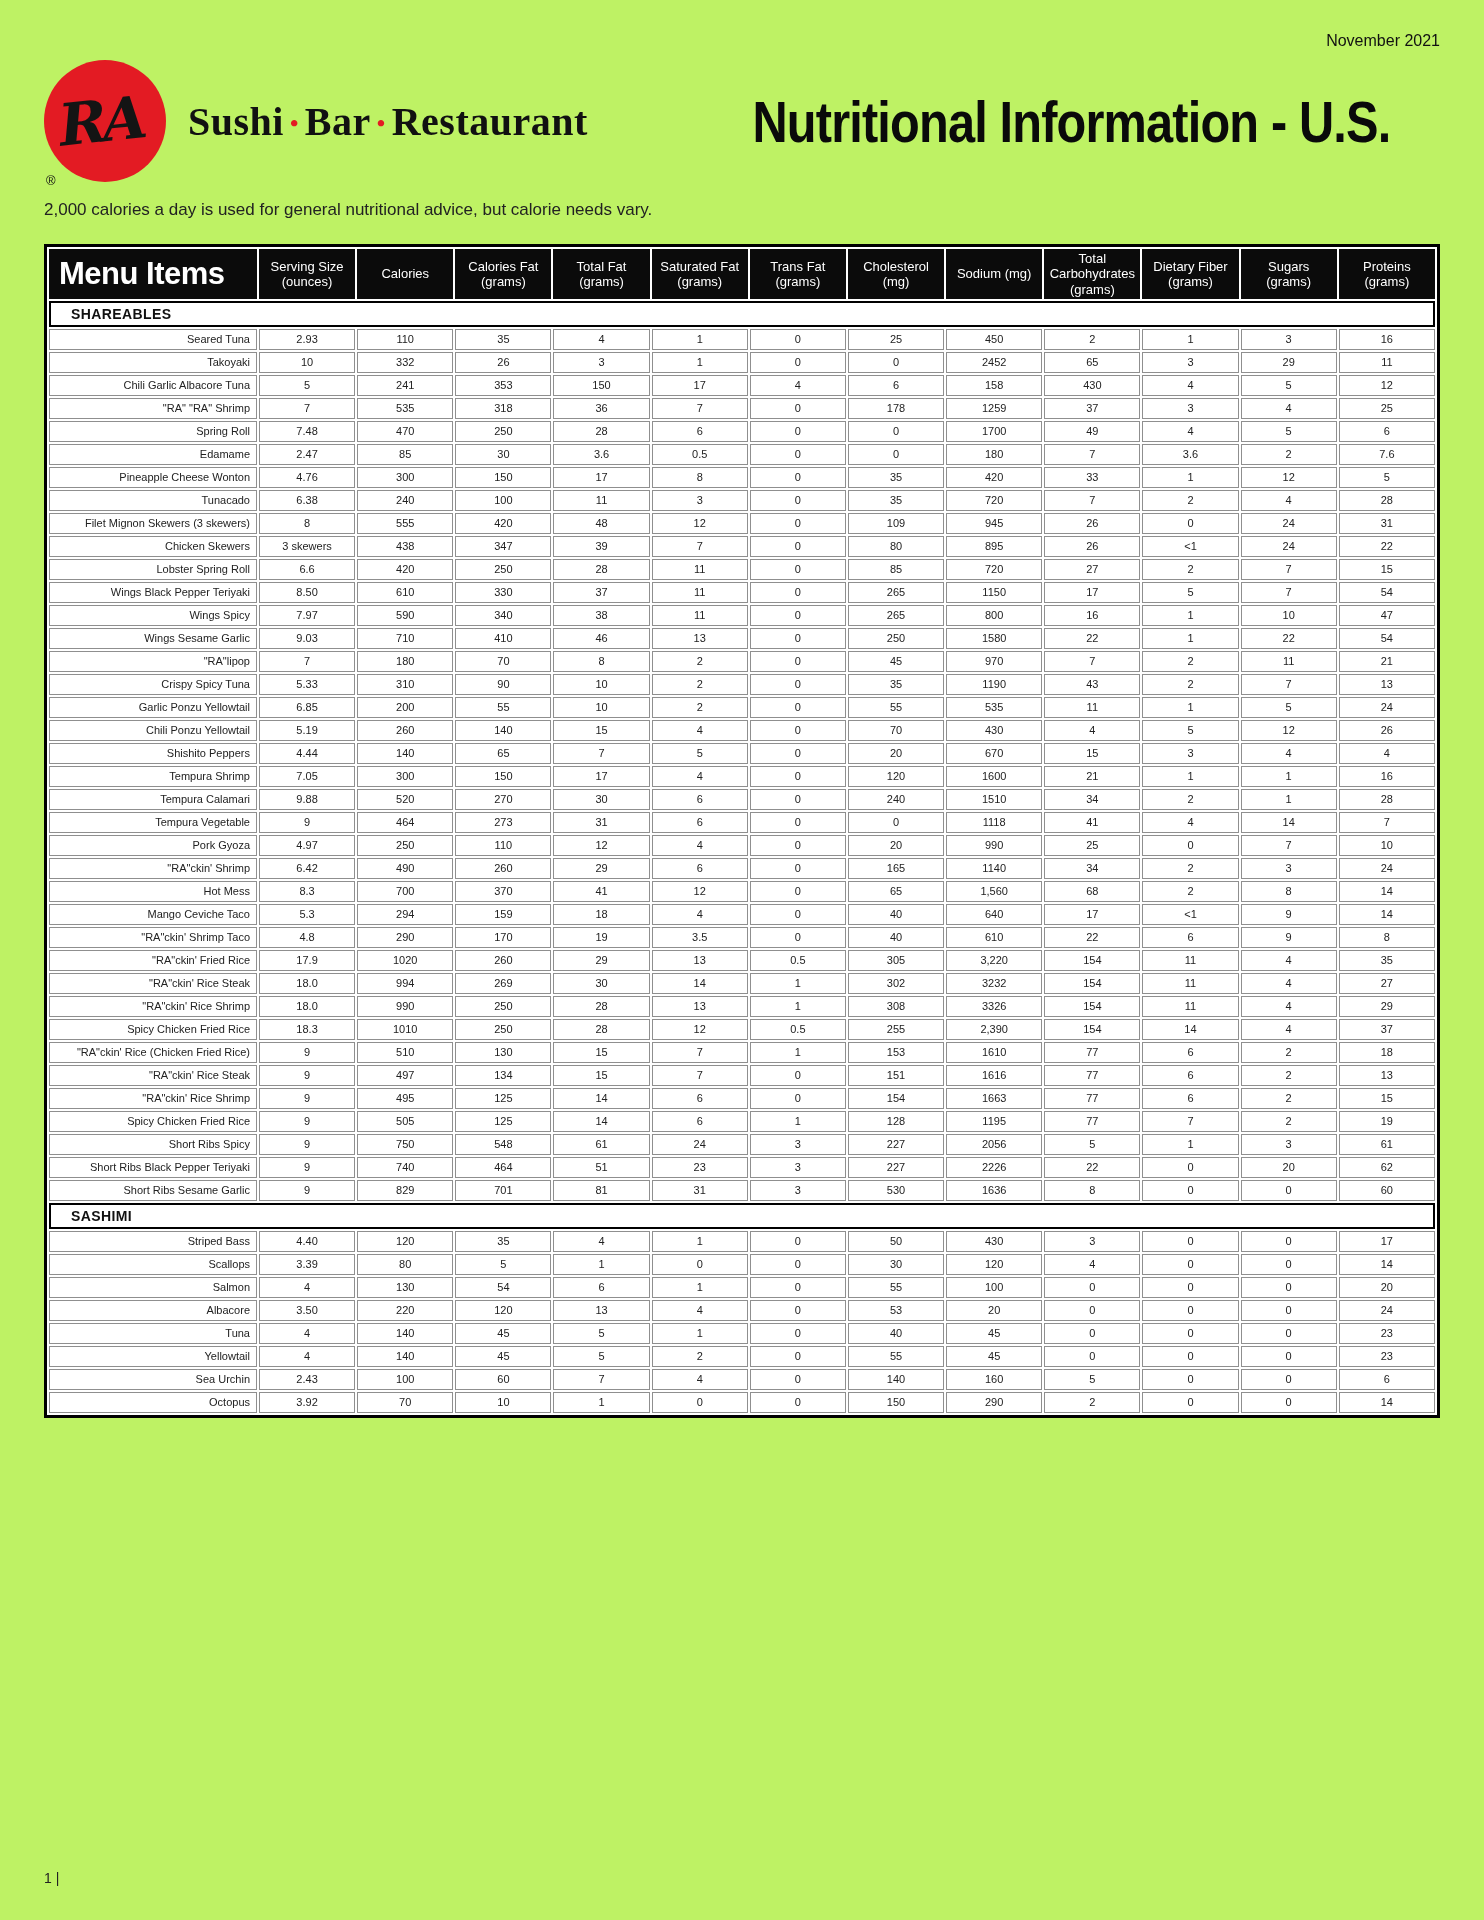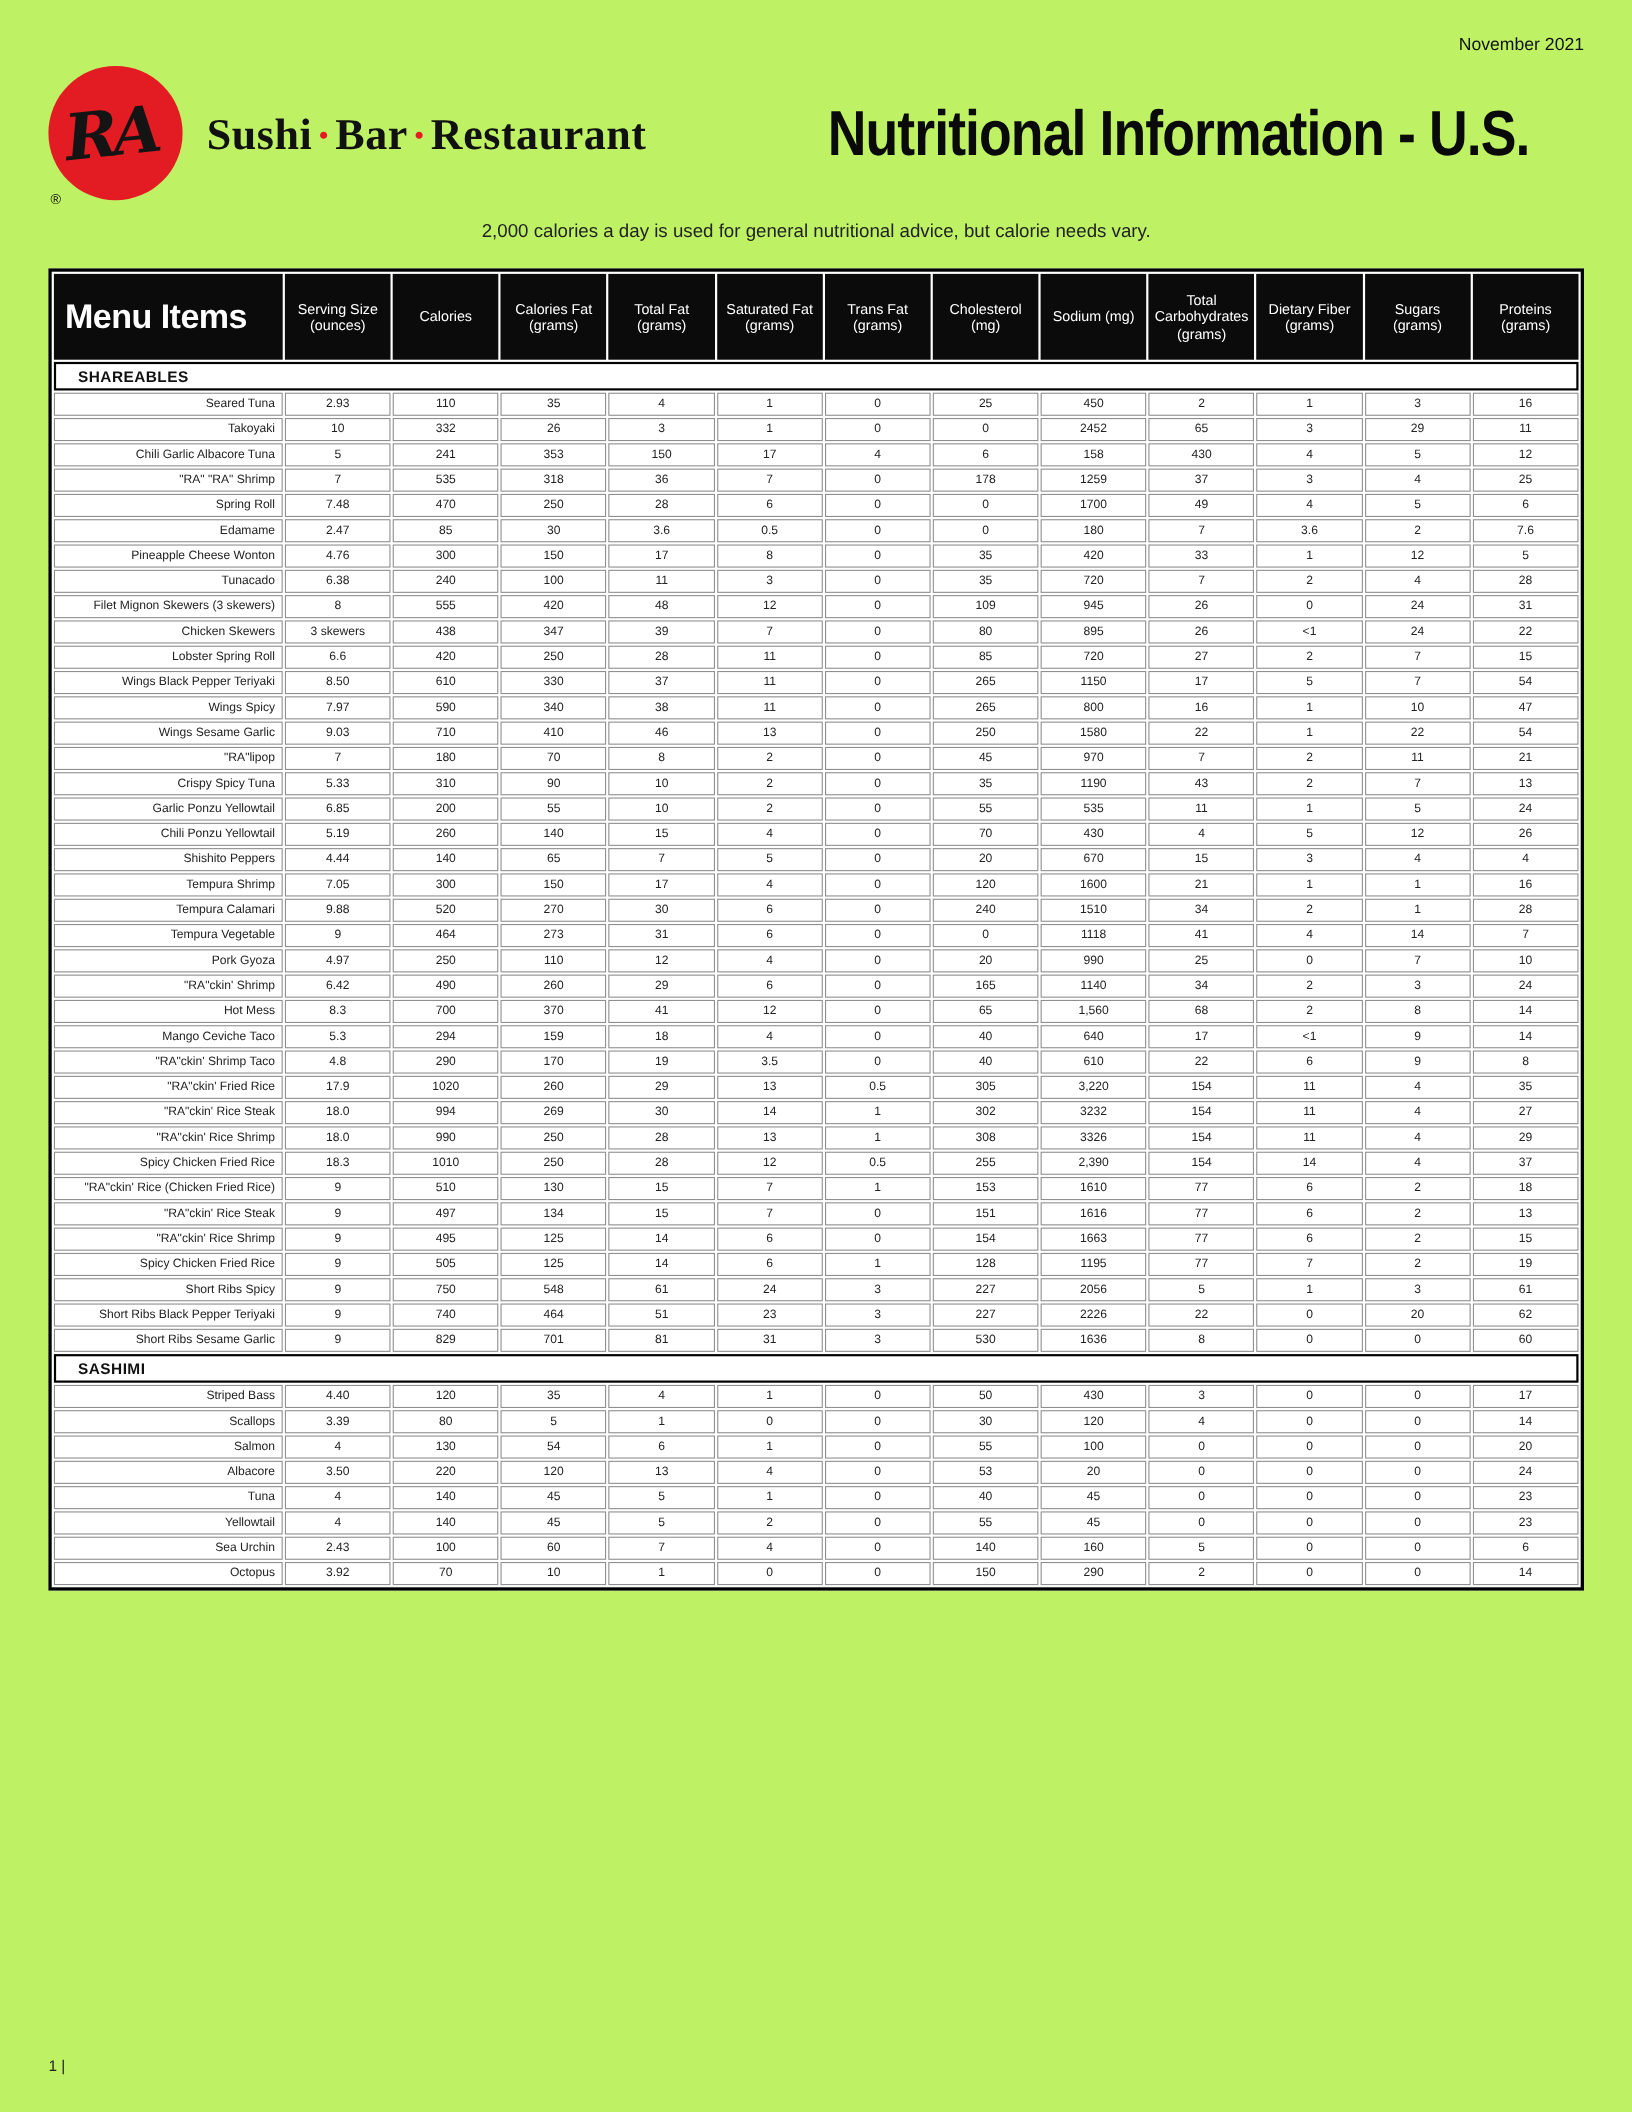--- a/index.html
+++ b/index.html
@@ -27,29 +27,29 @@
   .brand-name {
     font-family: "Liberation Serif", serif; font-weight: bold; font-size: 40px;
     letter-spacing: 0.5px; white-space: nowrap; color: #111;
   }
   .brand-name .bullet { color: #e31b23; font-size: 24px; vertical-align: 0.15em; padding: 0 6px; }
   .page-title {
     font-family: "Liberation Sans", sans-serif; font-weight: bold; font-size: 58px;
     letter-spacing: -1px; white-space: nowrap; color: #0a0a0a;
     transform: scaleX(0.84); transform-origin: right center; margin-right: 50px;
   }
-  .subtitle { text-align: center; font-size: 17px; margin-top: 18px; color: #222; }
+  .subtitle { font-size: 17px; margin-top: 18px; color: #222; }
   table.nutrition {
     width: 1396px; margin: 24px auto 0 auto;
     border: 3px solid #000; border-collapse: separate; border-spacing: 2px;
     table-layout: fixed; background: #ffffff;
   }
   thead th {
     background: #0b0b0b; color: #ffffff; height: 48px; vertical-align: middle;
-    font-weight: normal; font-size: 13px; line-height: 1.18; text-align: center; padding: 16px 1px;
+    font-weight: normal; font-size: 13px; line-height: 1.18; text-align: center; padding: 2px 1px;
   }
   th.menu-items {
     text-align: left; font-size: 31px; font-weight: bold; padding-left: 10px;
     letter-spacing: -0.5px;
   }
   td.section-cell {
     border: 2px solid #000; font-weight: bold; font-size: 14px;
     padding: 3px 20px; letter-spacing: 0.4px; height: 25px; color: #111;
   }
   td.name-cell {

